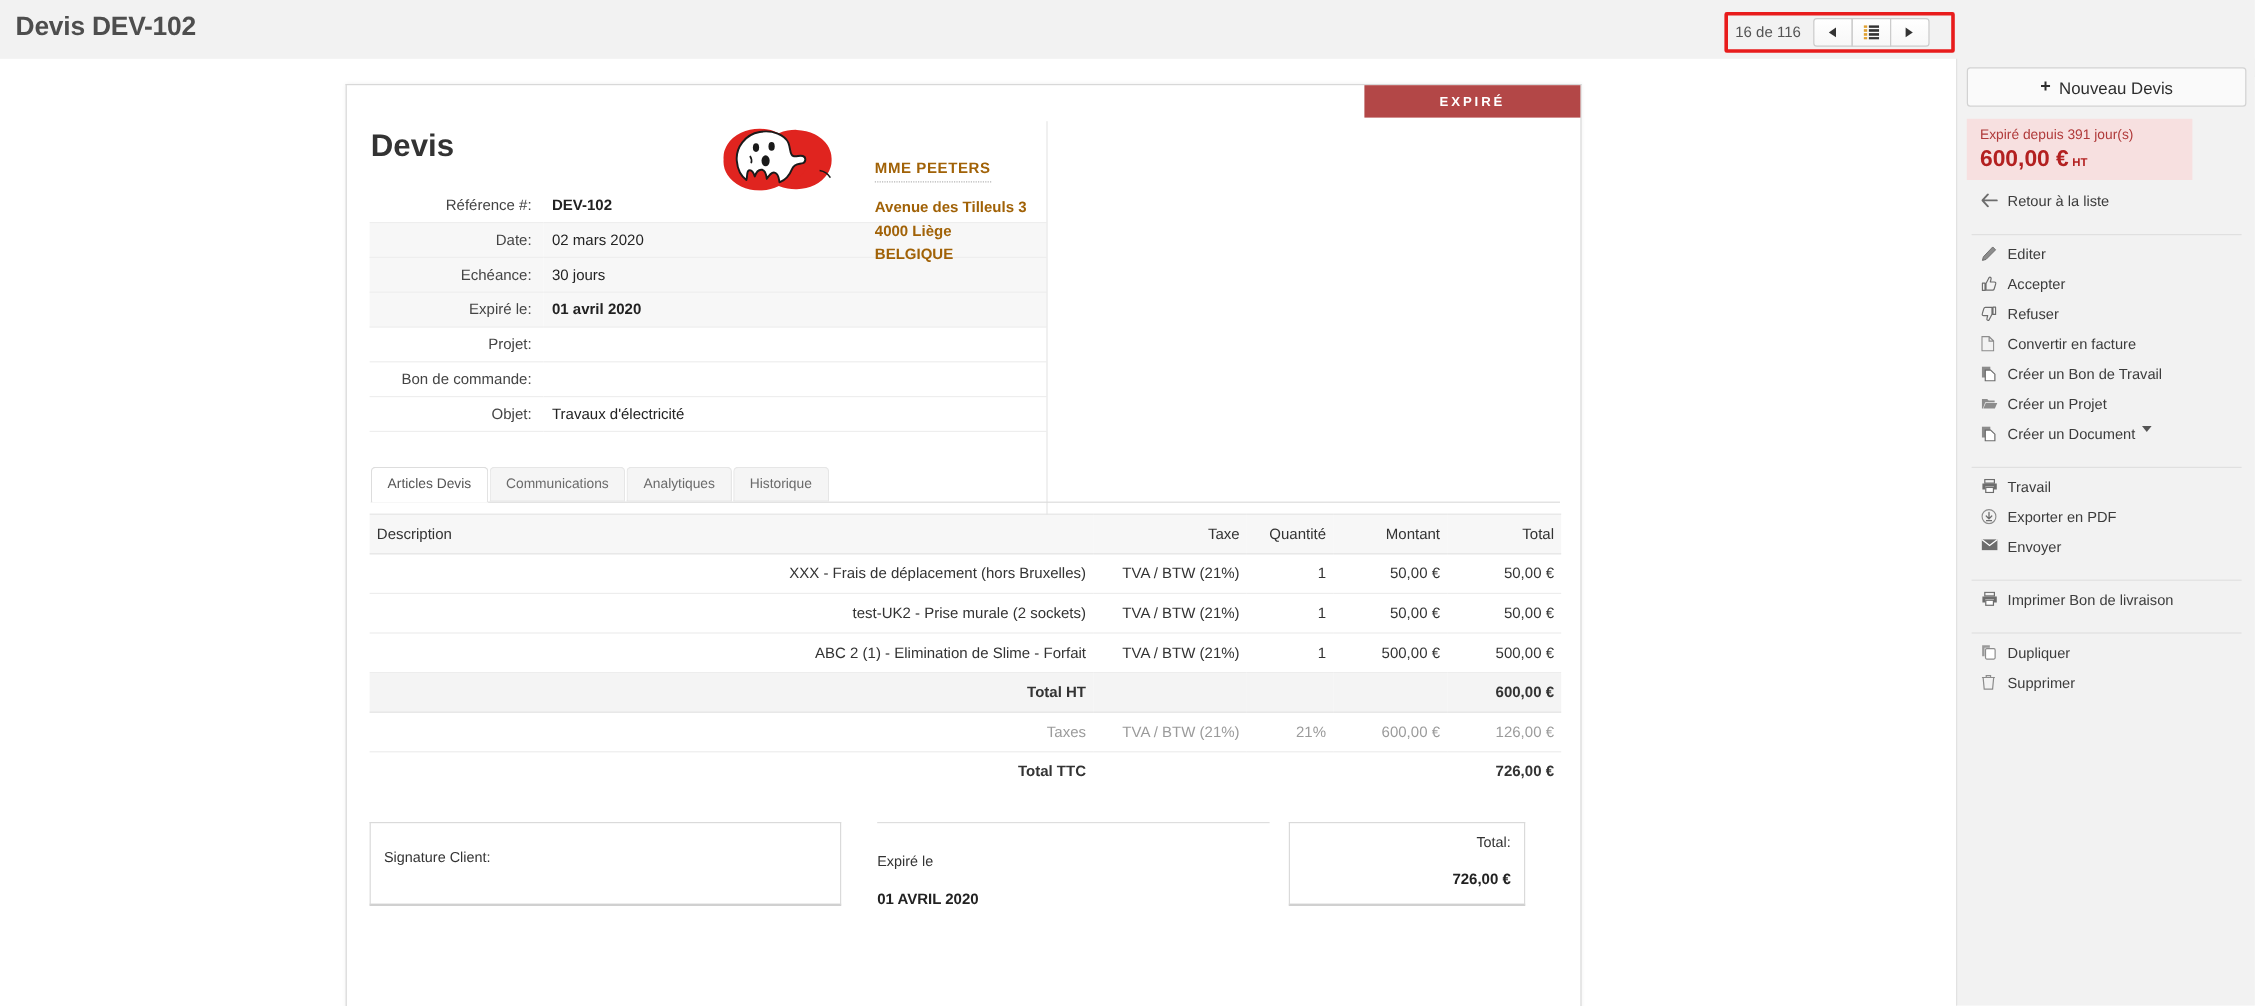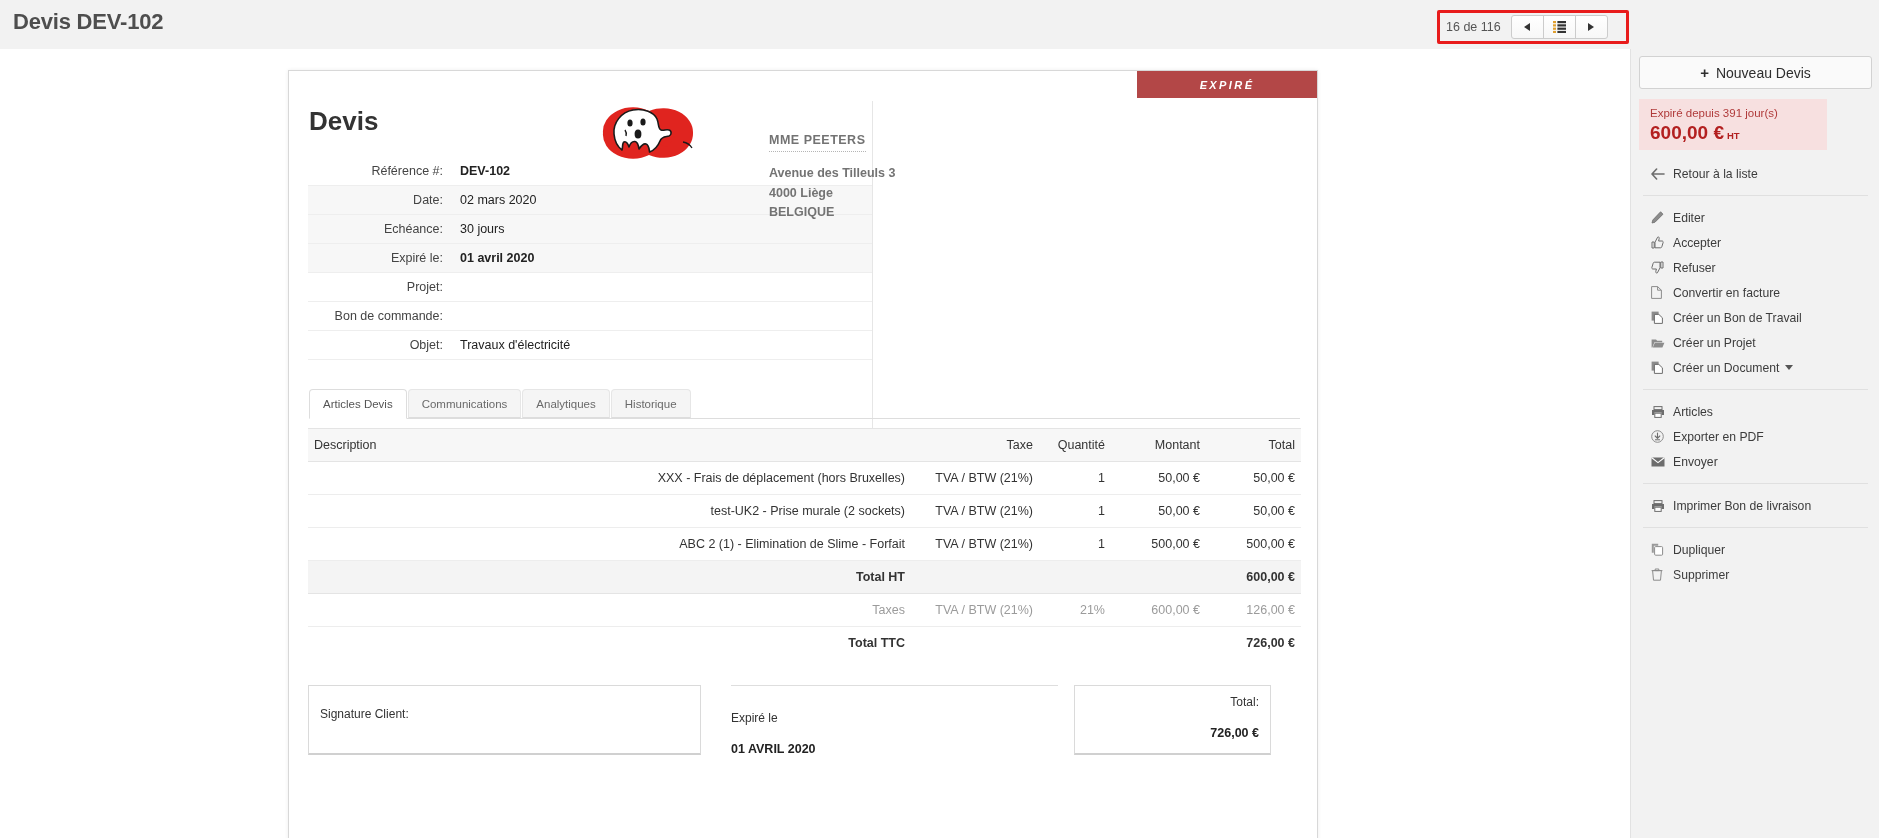--- a/index.html
+++ b/index.html
@@ -67,21 +67,21 @@
     border-bottom: none;
     box-shadow: 0 0 4px rgba(0,0,0,.07);
   }
 
   #expire-badge {
     position: absolute; right: 0; top: 0;
     width: 180px; height: 27px;
     background: #b34747;
     color: #ffffff;
     font-size: 11px; font-weight: bold; letter-spacing: 2.4px;
-    display: flex; align-items: center; justify-content: center; font-style: italic;
+    display: flex; align-items: center; justify-content: center;
   }
 
   #doc-heading {
     position: absolute; left: 20px; top: 35px;
     font-size: 26px; font-weight: bold; color: #333333;
   }
 
   
   #logo { position: absolute; left: 308px; top: 32px; width: 102px; height: 56px; }
 
@@ -97,22 +97,22 @@
   #info-table td.val { color: #222222; padding-left: 7px; }
   #info-table td.val.bold { font-weight: bold; }
 
   #vdivider {
     position: absolute; left: 583px; top: 30px;
     width: 1px; height: 330px; background: #e6e6e6;
   }
 
   
   #customer {
-    position: absolute; left: 480px; top: 60px;
-    font-size: 12.5px; color: #737373; line-height: 1.55;
+    position: absolute; left: 440px; top: 60px;
+    font-size: 12.5px; color: #a16207; line-height: 1.55;
   }
   #customer-name {
     font-weight: bold; font-size: 12.5px; letter-spacing: .5px;
     border-bottom: 1px dotted #b5b5b5; display: inline-block;
     padding-bottom: 1px; margin-bottom: 12px;
   }
   #customer-addr { font-weight: bold; }
 
   
   #tabs {
@@ -208,21 +208,21 @@
     position: absolute; left: 8px; top: 50px;
     width: 188px; height: 51px;
     background: #f7e0e0; padding: 8px 11px;
   }
   #amount-box .sub { font-size: 11.5px; color: #b03a3a; }
   #amount-box .amt { font-size: 19px; font-weight: bold; color: #b32020; margin-top: 3px; }
   #amount-box .amt .ht { font-size: 9.5px; font-weight: bold; margin-left: 3px; vertical-align: baseline; }
 
   .menu { position: absolute; left: 0; width: 249px; }
   .menu-item {
-    display: flex; align-items: center;
+    display: flex; align-items: flex-start;
     height: 25px; padding-left: 20px;
     font-size: 12.2px; color: #3c3c3c;
   }
   .menu-item .ico {
     width: 22px; flex: 0 0 22px;
     display: flex; align-items: center; justify-content: flex-start;
     color: #6d6d6d;
   }
   .menu-sep {
     height: 1px; background: #e0e0e0; margin: 9px 12px 9px 12px;
@@ -514,21 +514,21 @@
     <div class="menu-sep"></div>
 
     <div class="menu-item">
       <span class="ico">
         <svg width="14" height="12" viewBox="0 0 14 12">
             <rect x="3" y="0.6" width="8" height="3" fill="none" stroke="#6d6d6d" stroke-width="1"></rect>
             <path d="M1,4 h12 v5 h-2.4 v-2.6 h-7.2 v2.6 h-2.4 Z" fill="#6d6d6d"></path>
             <rect x="3.8" y="7.2" width="6.4" height="4.2" fill="#fff" stroke="#6d6d6d" stroke-width="1"></rect>
           </svg>
       </span>
-      <span>Articles</span>
+      <span>Travail</span>
     </div>
 
     <div class="menu-item">
       <span class="ico">
         <svg width="13" height="13" viewBox="0 0 13 13">
             <circle cx="6.5" cy="6.5" r="5.8" fill="none" stroke="#8c8c8c" stroke-width="1"></circle>
             <path d="M6.5,3 v5 M4.2,6 L6.5,8.4 L8.8,6" stroke="#6d6d6d" stroke-width="1.1" fill="none" stroke-linecap="round" stroke-linejoin="round"></path>
             <path d="M4,9.8 h5" stroke="#6d6d6d" stroke-width="1"></path>
           </svg>
       </span>

